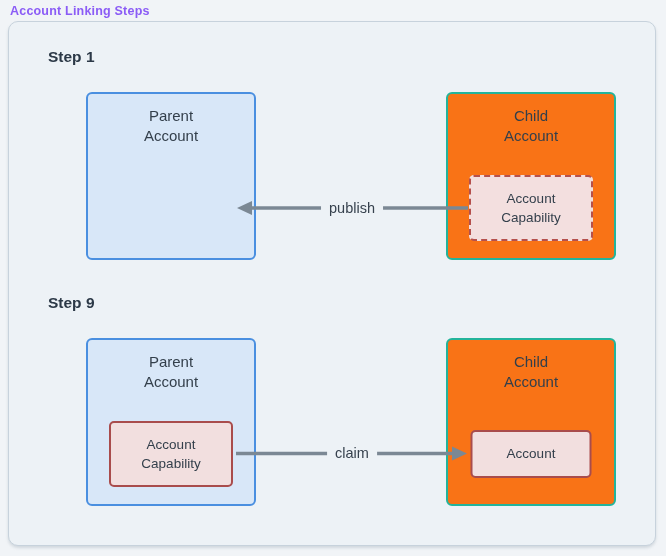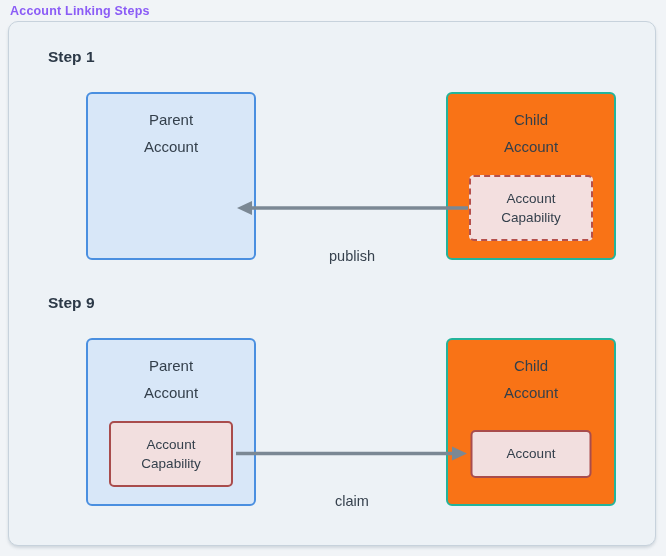--- a/index.html
+++ b/index.html
@@ -60,21 +60,21 @@
   .acct.row1 { top: 70px; }
   .acct.row2 { top: 316px; }
 
   .acct-title {
     position: absolute;
     top: 12px;
     left: 0;
     right: 0;
     text-align: center;
     font-size: 15px;
-    line-height: 27px;
+    line-height: 20px;
     color: #333f4b;
     white-space: pre-line;
   }
   .inner {
     position: absolute;
     left: 50%;
     transform: translateX(-50%);
     box-sizing: border-box;
     border-radius: 5px;
     border: 2px solid;
@@ -101,21 +101,20 @@
     pointer-events: none;
   }
   .arrow-label {
     position: absolute;
     z-index: 2;
     transform: translate(-50%, -50%);
     background: #edf2f6;
     padding: 0 8px;
     font-size: 14.5px;
     color: #37424e;
-    margin-top: 48px;
   }
   .arrow-label.al1 { left: 343px; top: 186px; }
   .arrow-label.al2 { left: 343px; top: 431px; }
 </style>
 </head>
 <body>
 
 <div class="page">
 
   <div class="diagram-title">Account Linking Steps</div>

